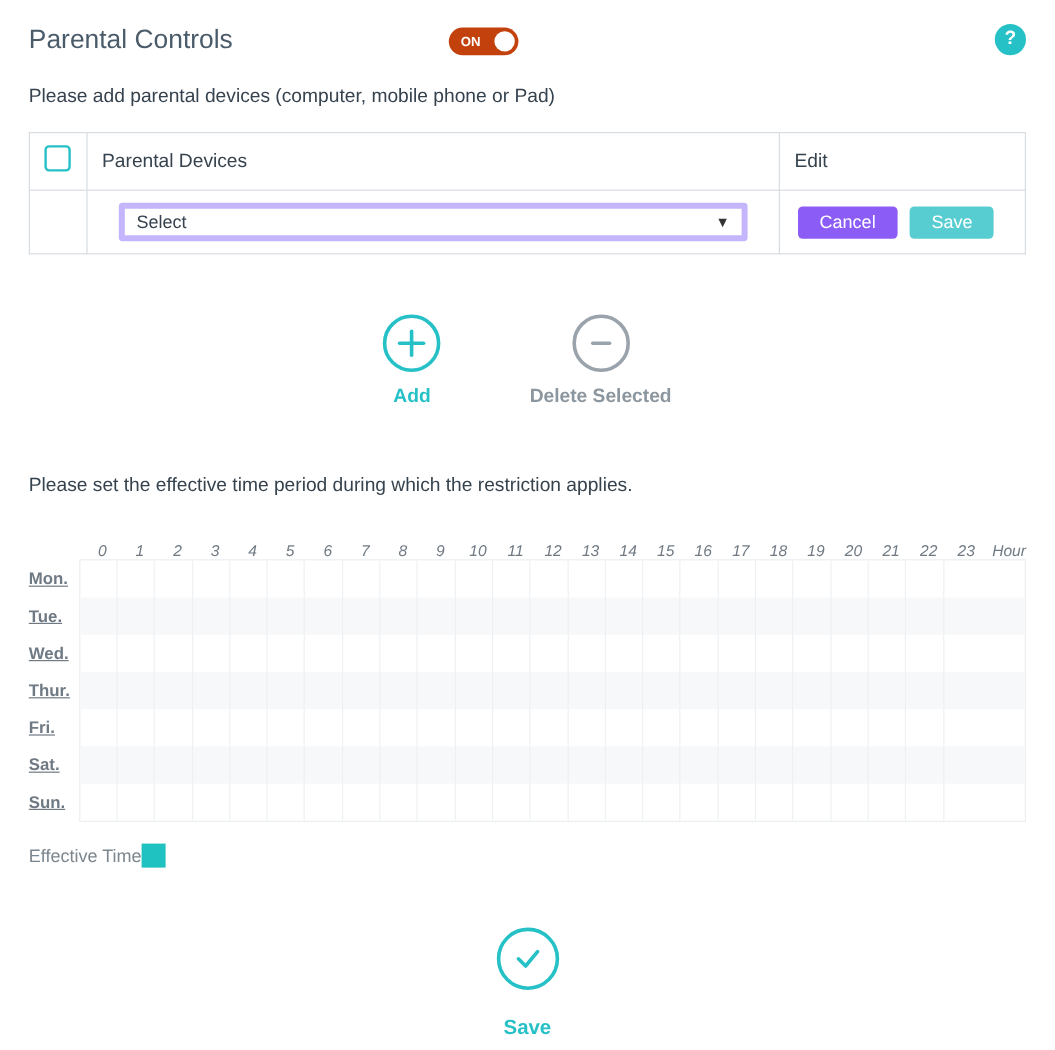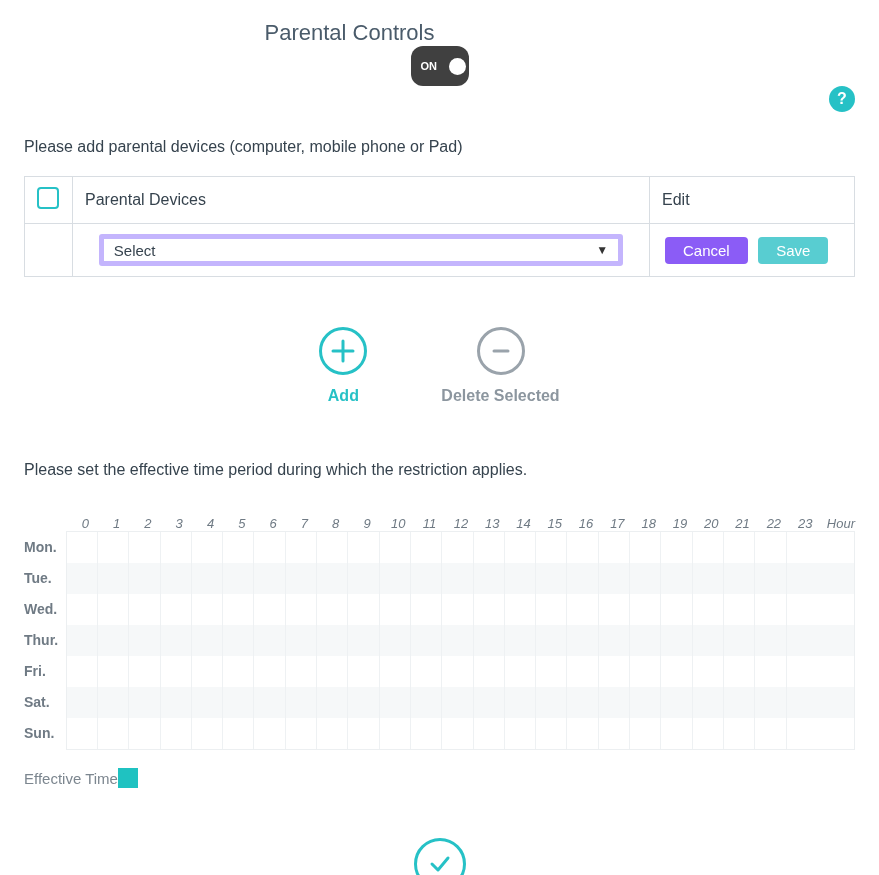--- a/index.html
+++ b/index.html
@@ -7,34 +7,33 @@
     font-family: "Segoe UI", Arial, sans-serif;
     background: #ffffff;
     width: 879px;
     padding: 20px 24px;
     color: #36434e;
   }
 
   
   .header-row {
     display: flex;
-    align-items: center;
+    align-items: flex-end;
     margin-bottom: 26px;
-    flex-direction: column;
   }
   .page-title {
     font-size: 22px;
     color: #4a5b6a;
     font-weight: 400;
     width: 350px;
   }
   .toggle {
     width: 58px;
-    height: 40px;
-    background: #404040;
+    height: 23px;
+    background: #c2410c;
     border-radius: 12px;
     position: relative;
     cursor: pointer;
     display: flex;
     align-items: center;
   }
   .toggle-label {
     position: absolute;
     left: 10px;
     color: #fff;
@@ -162,20 +161,21 @@
   
   .sched-wrap {
     display: flex;
     font-size: 14px;
     color: #6f7a84;
   }
   .day-col {
     width: 58px;
     display: flex;
     flex-direction: column;
+    text-decoration: underline;
   }
   .day-col .spacer { height: 26px; }
   .day-col .day {
     height: 31px;
     display: flex;
     align-items: center;
     font-weight: 600;
     font-style: normal;
     color: #6f7a84;
   }

